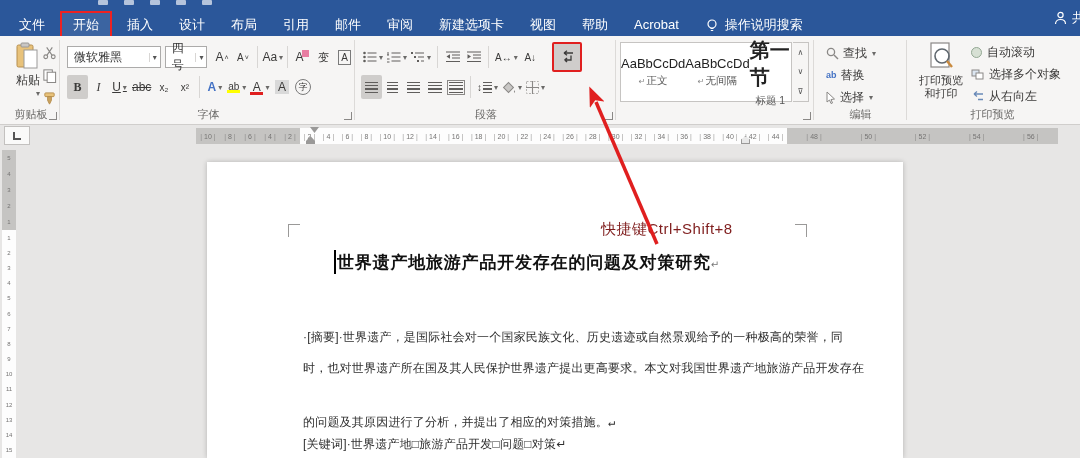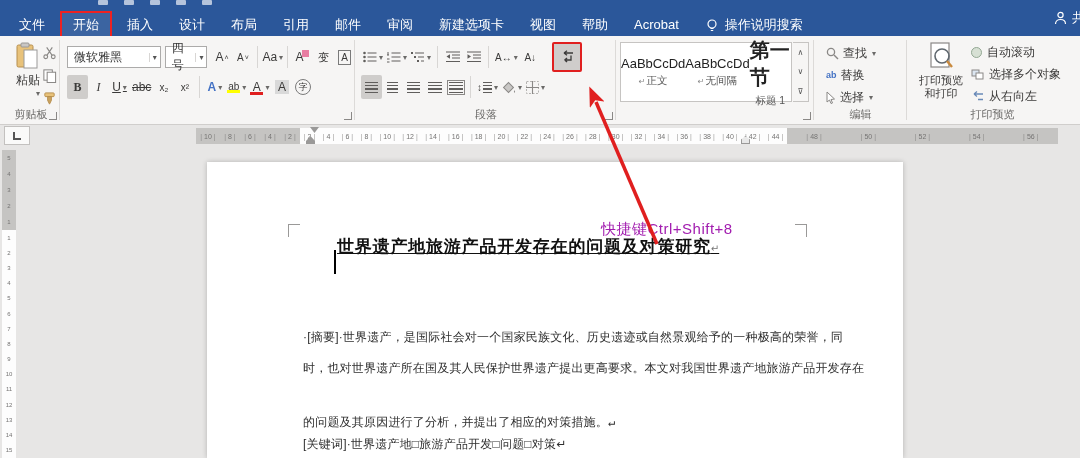--- a/index.html
+++ b/index.html
@@ -93,22 +93,22 @@
   .m-firstline { left:310px; top:127px; width:9px; height:6px; clip-path:polygon(0 0,100% 0,50% 100%); }
   .m-hang { left:306px; top:136px; width:9px; height:5px; clip-path:polygon(50% 0,100% 100%,0 100%); }
   .m-hangbox { left:306px; top:141px; width:9px; height:3px; }
   .m-right { left:741px; top:136px; width:9px; height:8px; clip-path:polygon(50% 0,100% 45%,100% 100%,0 100%,0 45%); background:#e8e8e8; border:1px solid #9a9998; }
 
   
   .page { position:absolute; left:207px; top:162px; width:696px; height:296px; background:#fff; box-shadow:0 0 5px rgba(0,0,0,.22); }
   .cropmark { position:absolute; width:12px; height:13px; }
   .cm-tl { left:288px; top:224px; border-left:1px solid #9a9998; border-top:1px solid #9a9998; }
   .cm-tr { left:795px; top:224px; border-right:1px solid #9a9998; border-top:1px solid #9a9998; }
-  .shortcut-note { position:absolute; left:601px; top:220px; font-size:15px; color:#a21caf; letter-spacing:.5px; }
-  .doc-title { position:absolute; left:337px; top:235px; font-size:17px; font-weight:bold; color:#111; letter-spacing:.8px; white-space:nowrap;text-decoration:underline; }
+  .shortcut-note { position:absolute; left:601px; top:220px; font-size:15px; color:#7f1d1d; letter-spacing:.5px; }
+  .doc-title { position:absolute; left:337px; top:251px; font-size:17px; font-weight:bold; color:#111; letter-spacing:.8px; white-space:nowrap; }
   .doc-title .mk { font-size:10px; font-weight:normal; color:#777; letter-spacing:0; }
   .cursorbar { position:absolute; left:334px; top:250px; width:2px; height:24px; background:#000; }
   .bodytext { position:absolute; left:303px; width:500px; font-size:12px; color:#2f2f2f; letter-spacing:.2px; white-space:nowrap; }
   .bl1 { top:329px; } .bl2 { top:360px; } .bl3 { top:414px;font-family:Liberation Mono, monospace; } .kw { top:436px; }
 
   
   .arrow-overlay { position:absolute; left:0; top:0; pointer-events:none; z-index:50; }
   svg.ic { display:block; }
 </style>
 </head>
@@ -247,20 +247,21 @@
             <span class="redbar" style="background:#e01f1f"></span>
           </span>
       </span>
       <span class="btn">
           <span class="chip">A</span>
         </span>
       <span class="btn">
           <span class="circleZ">字</span>
         </span>
     </div>
+    <div class="group-label">字体</div>
     <span class="launcher"></span>
   </div>
 
   <div class="group g-para">
     <div class="row row1">
       <span class="btn dd">
         <svg class="ic" width="14" height="12" viewBox="0 0 14 12">
           <circle cx="1.5" cy="2" r="1.3" fill="#605e5c"></circle>
             <circle cx="1.5" cy="6" r="1.3" fill="#605e5c"></circle>
             <circle cx="1.5" cy="10" r="1.3" fill="#605e5c"></circle>

